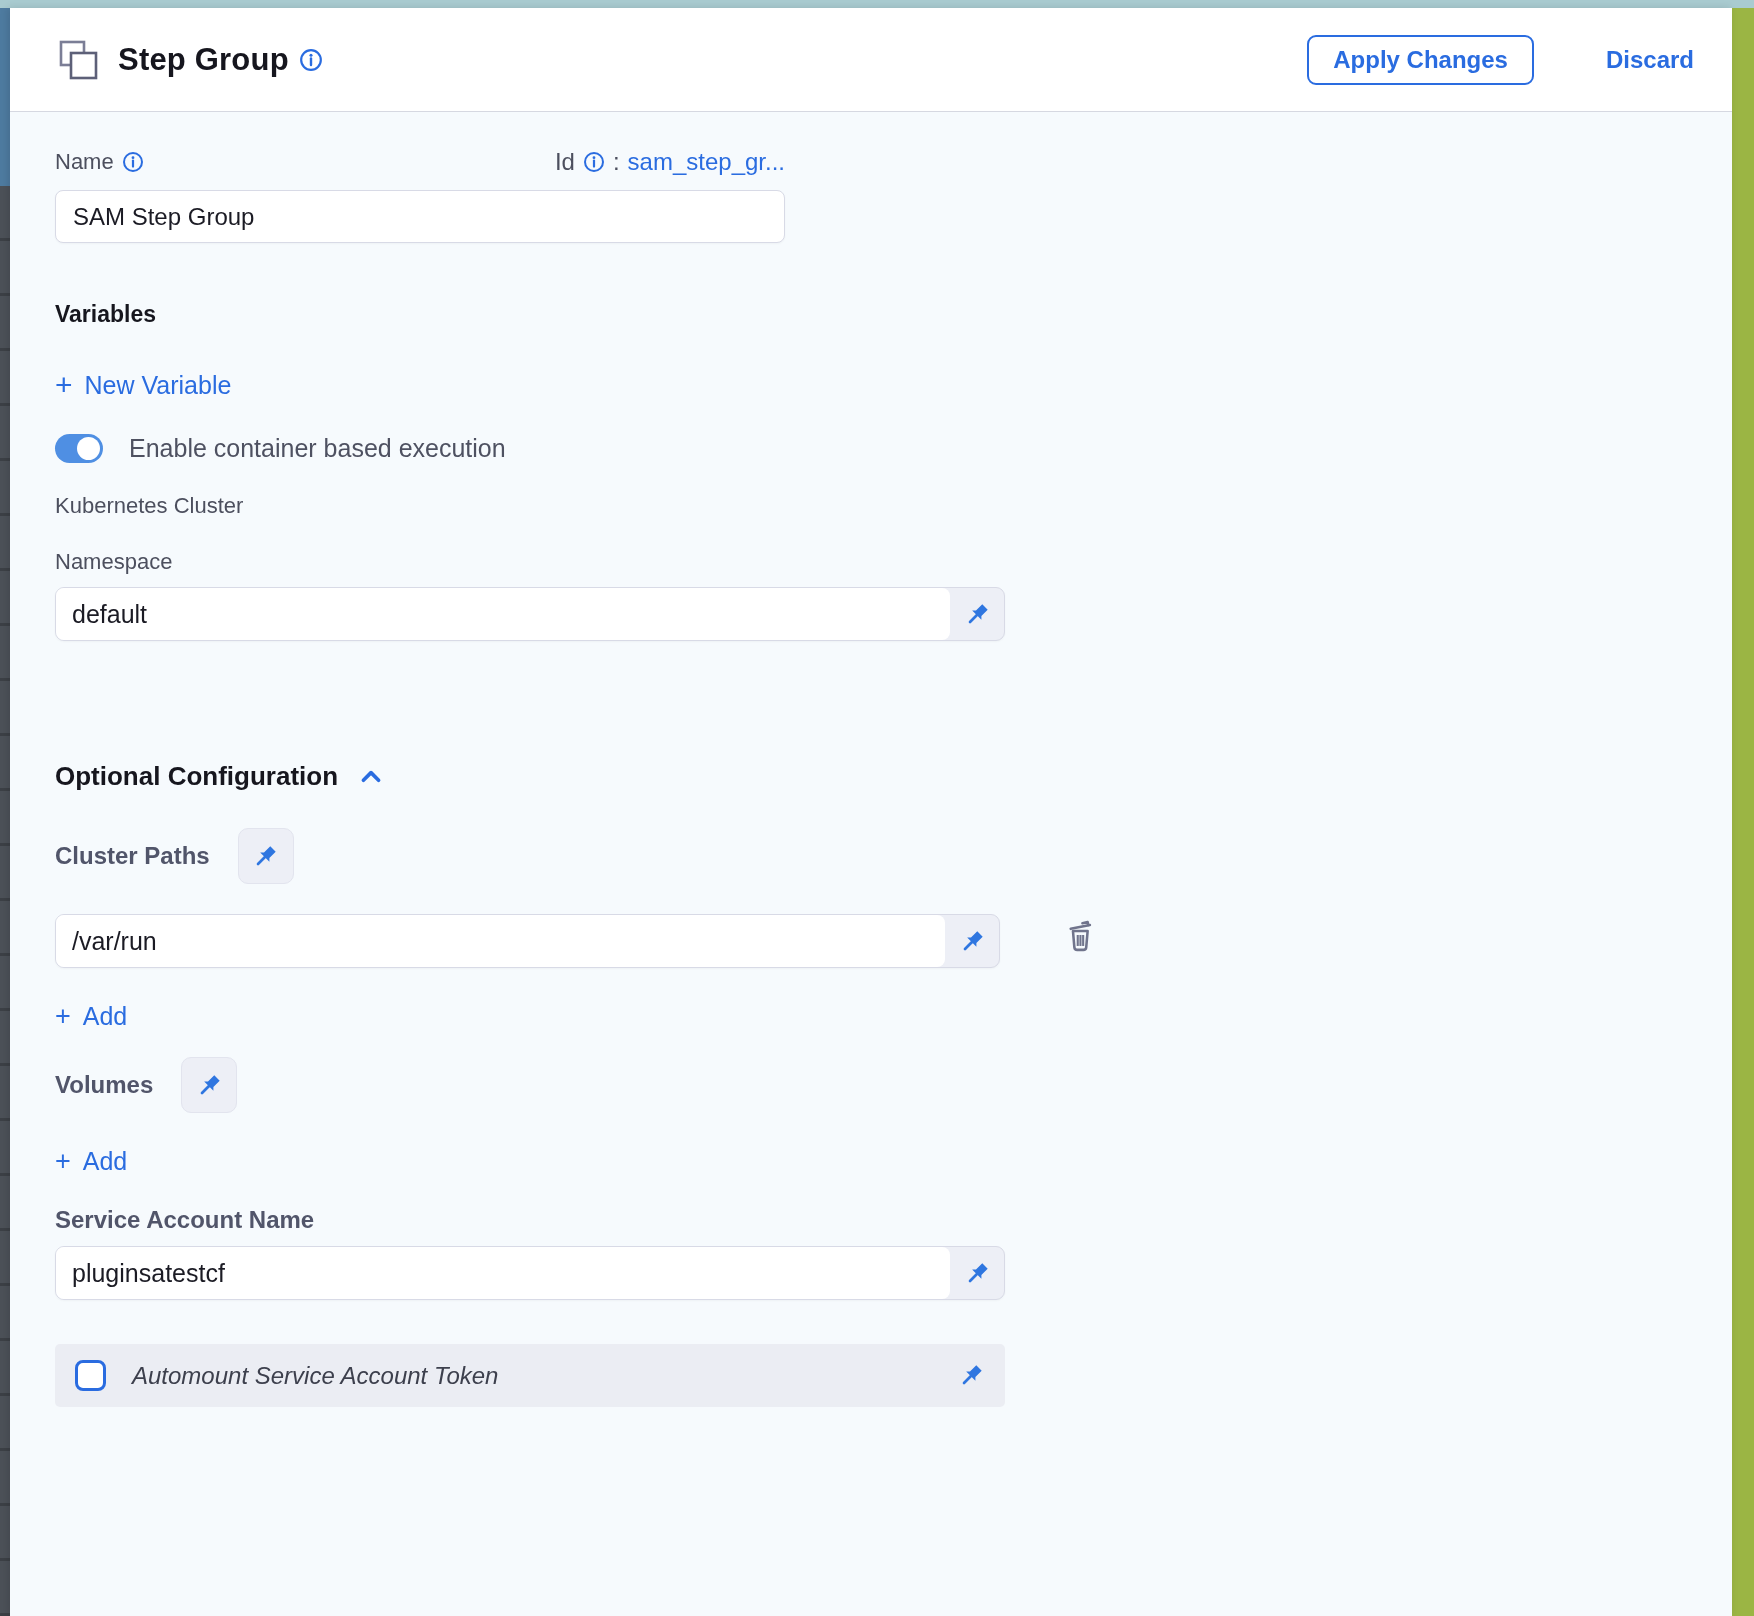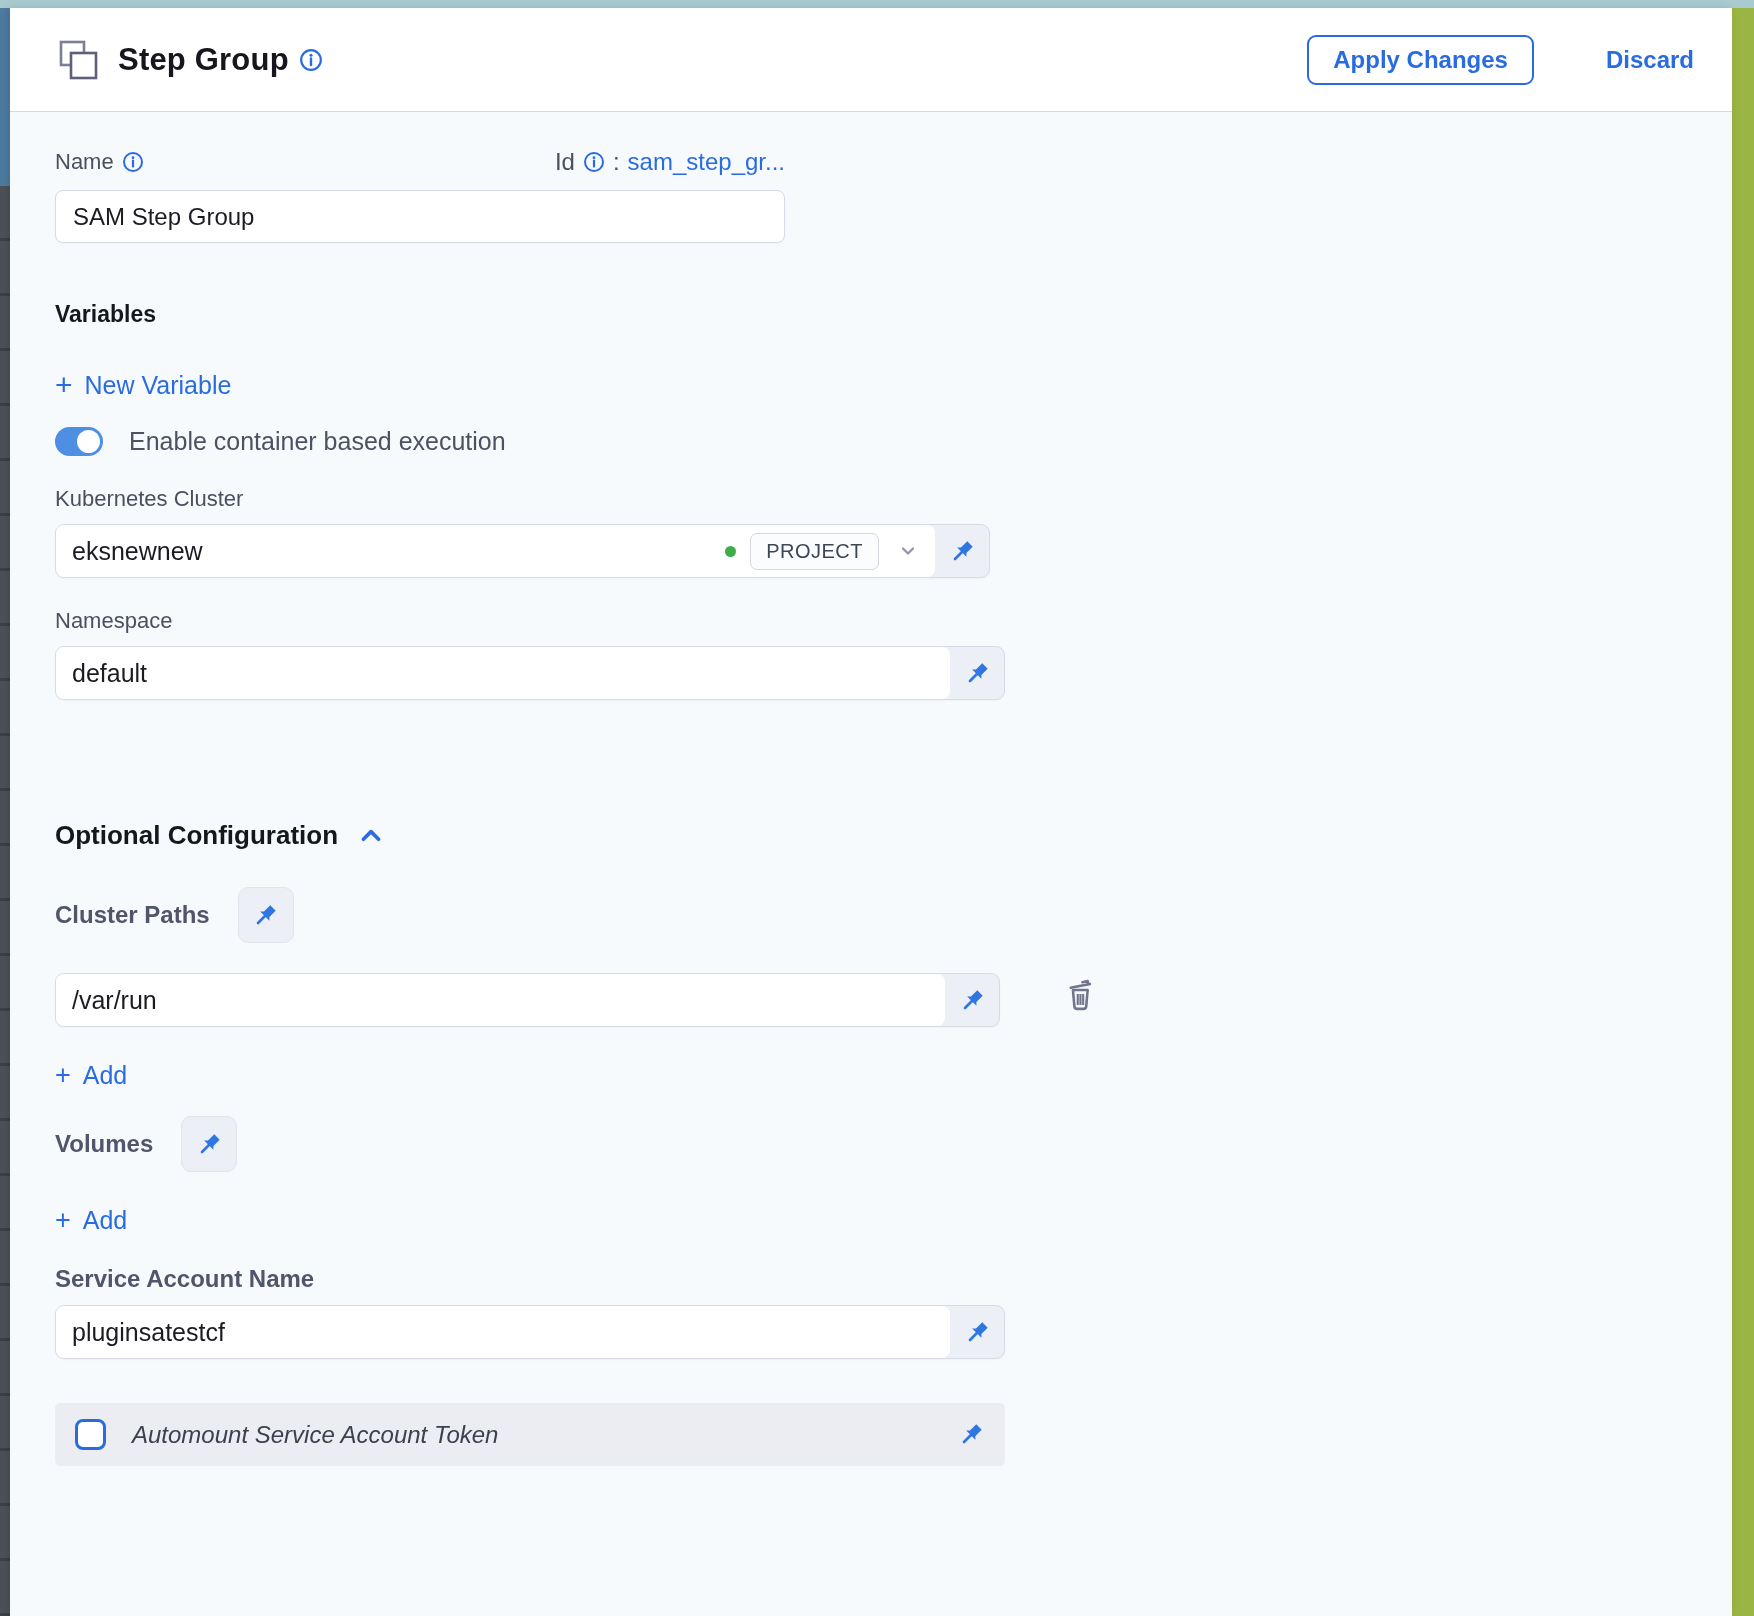--- a/index.html
+++ b/index.html
@@ -61,21 +61,21 @@
 
   .section-heading{ font-size:23px; font-weight:700; color:#16161e; margin-top:58px; }
 
   .link-row{ display:flex; align-items:center; gap:12px; margin-top:42px; cursor:pointer; }
   .link-plus{ color:#2a6ce0; font-size:30px; font-weight:500; line-height:1; }
   .link-text{ color:#2a6ce0; font-size:25px; font-weight:500; }
   .add-row{ margin-top:34px; margin-bottom:0; }
   .add-row .link-plus{ font-size:27px; font-weight:400; }
   .add-row .link-text{ font-weight:400; }
 
-  .toggle-row{ display:flex; align-items:center; margin-top:27px; }
+  .toggle-row{ display:flex; align-items:center; margin-top:34px; }
   .toggle{
     position:relative; width:48px; height:29px; border-radius:15px;
     background:#4f8fe3; cursor:pointer; flex:0 0 auto;
   }
   .toggle .knob{
     position:absolute; top:3px; right:3px; width:23px; height:23px;
     border-radius:50%; background:#fff;
   }
   .toggle-label{ margin-left:26px; font-size:25px; color:#4e5161; }
 
@@ -222,39 +222,20 @@
       </div>
 
       <div class="toggle-row">
         <div class="toggle">
           <div class="knob"></div>
         </div>
         <span class="toggle-label">Enable container based execution</span>
       </div>
 
       <div class="field-label stack-label">Kubernetes Cluster</div>
-      <div class="combo w-k8s">
-        <div class="combo-main">
-          <span class="combo-text">eksnewnew</span>
-          <span class="scope-group">
-            <span class="green-dot"></span>
-            <span class="scope-chip">PROJECT</span>
-            <span class="chev-down">
-              <svg width="22" height="22" viewBox="0 0 22 22">
-                  <path d="M6 8.5l5 5 5-5" fill="none" stroke="#9094a6" stroke-width="2.2" stroke-linecap="round" stroke-linejoin="round"></path>
-                </svg>
-            </span>
-          </span>
-        </div>
-        <div class="combo-pin">
-          <svg width="27" height="27" viewBox="0 0 24 24">
-              <use href="#i-pin"></use>
-            </svg>
-        </div>
-      </div>
 
       <div class="field-label stack-label">Namespace</div>
       <div class="combo w-std">
         <div class="combo-main">
           <input type="text" value="default" style="">
         </div>
         <div class="combo-pin">
           <svg width="27" height="27" viewBox="0 0 24 24">
               <use href="#i-pin"></use>
             </svg>

